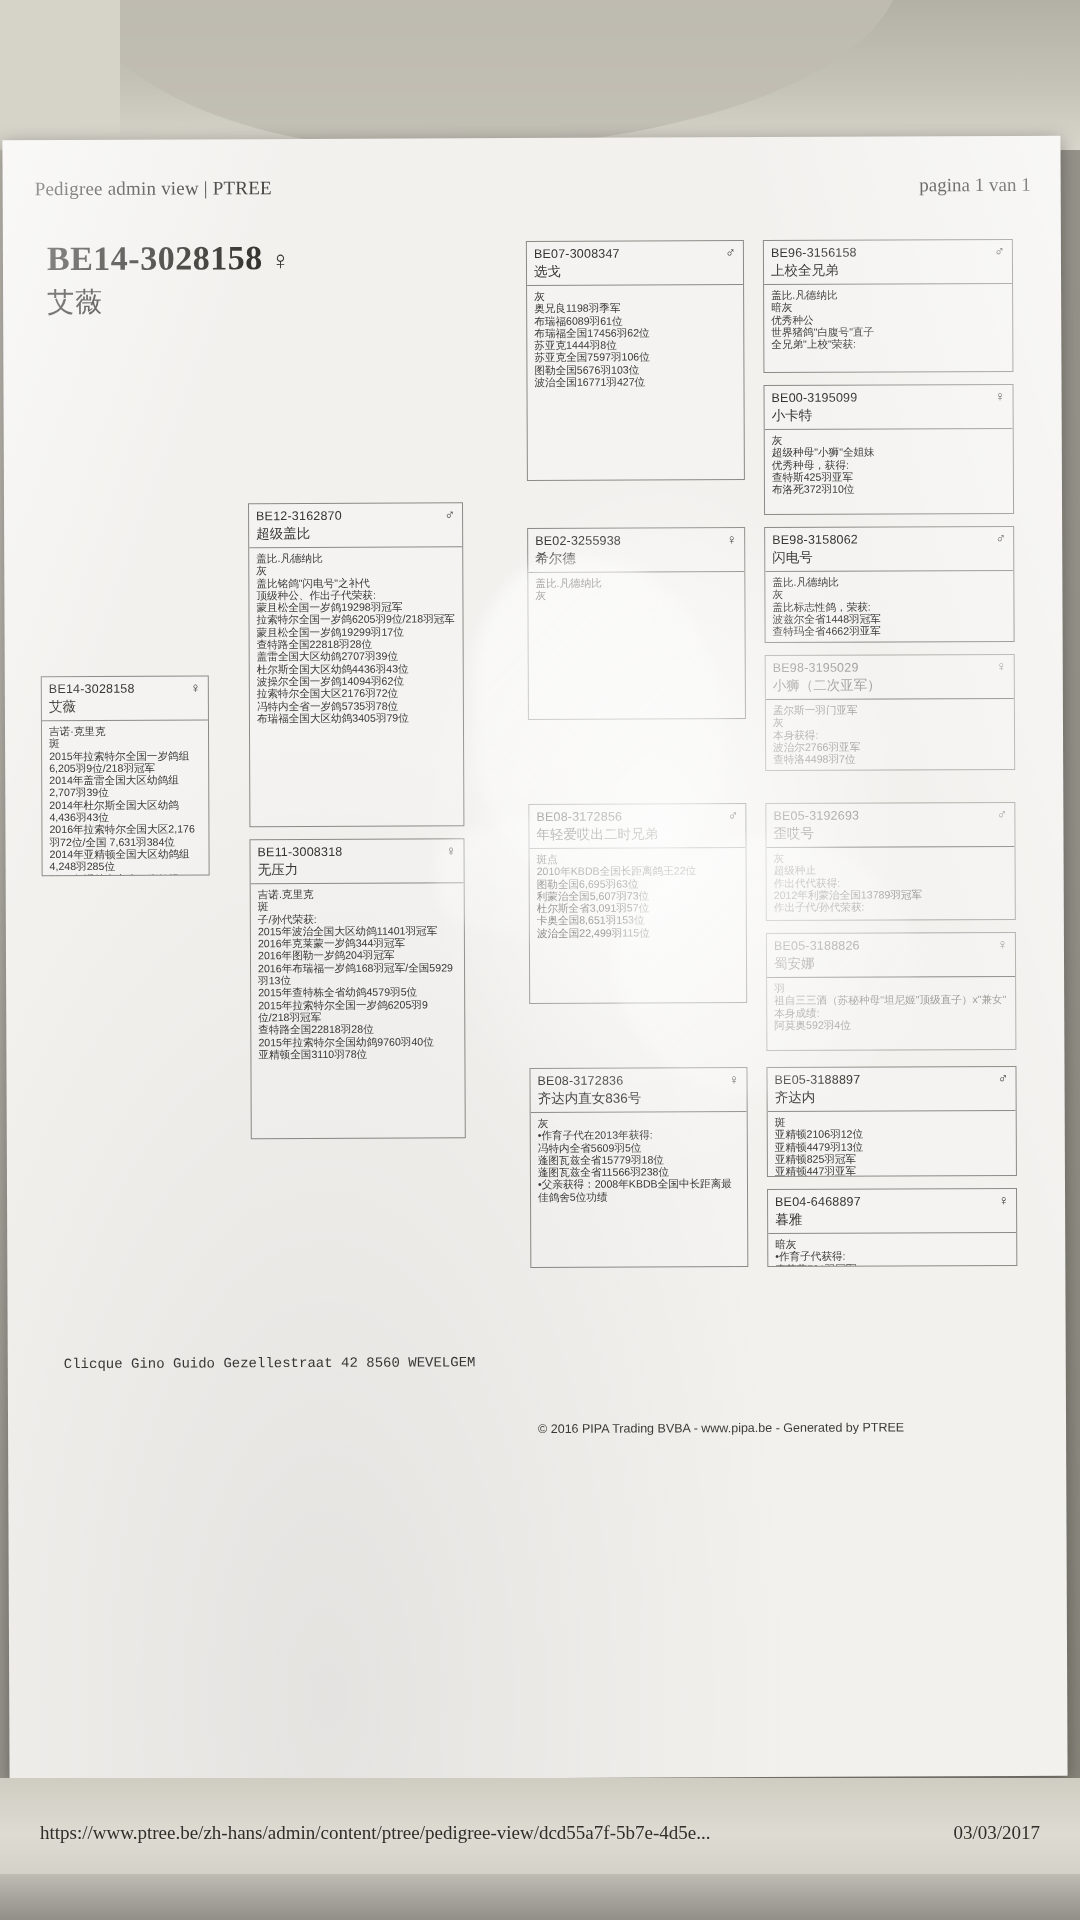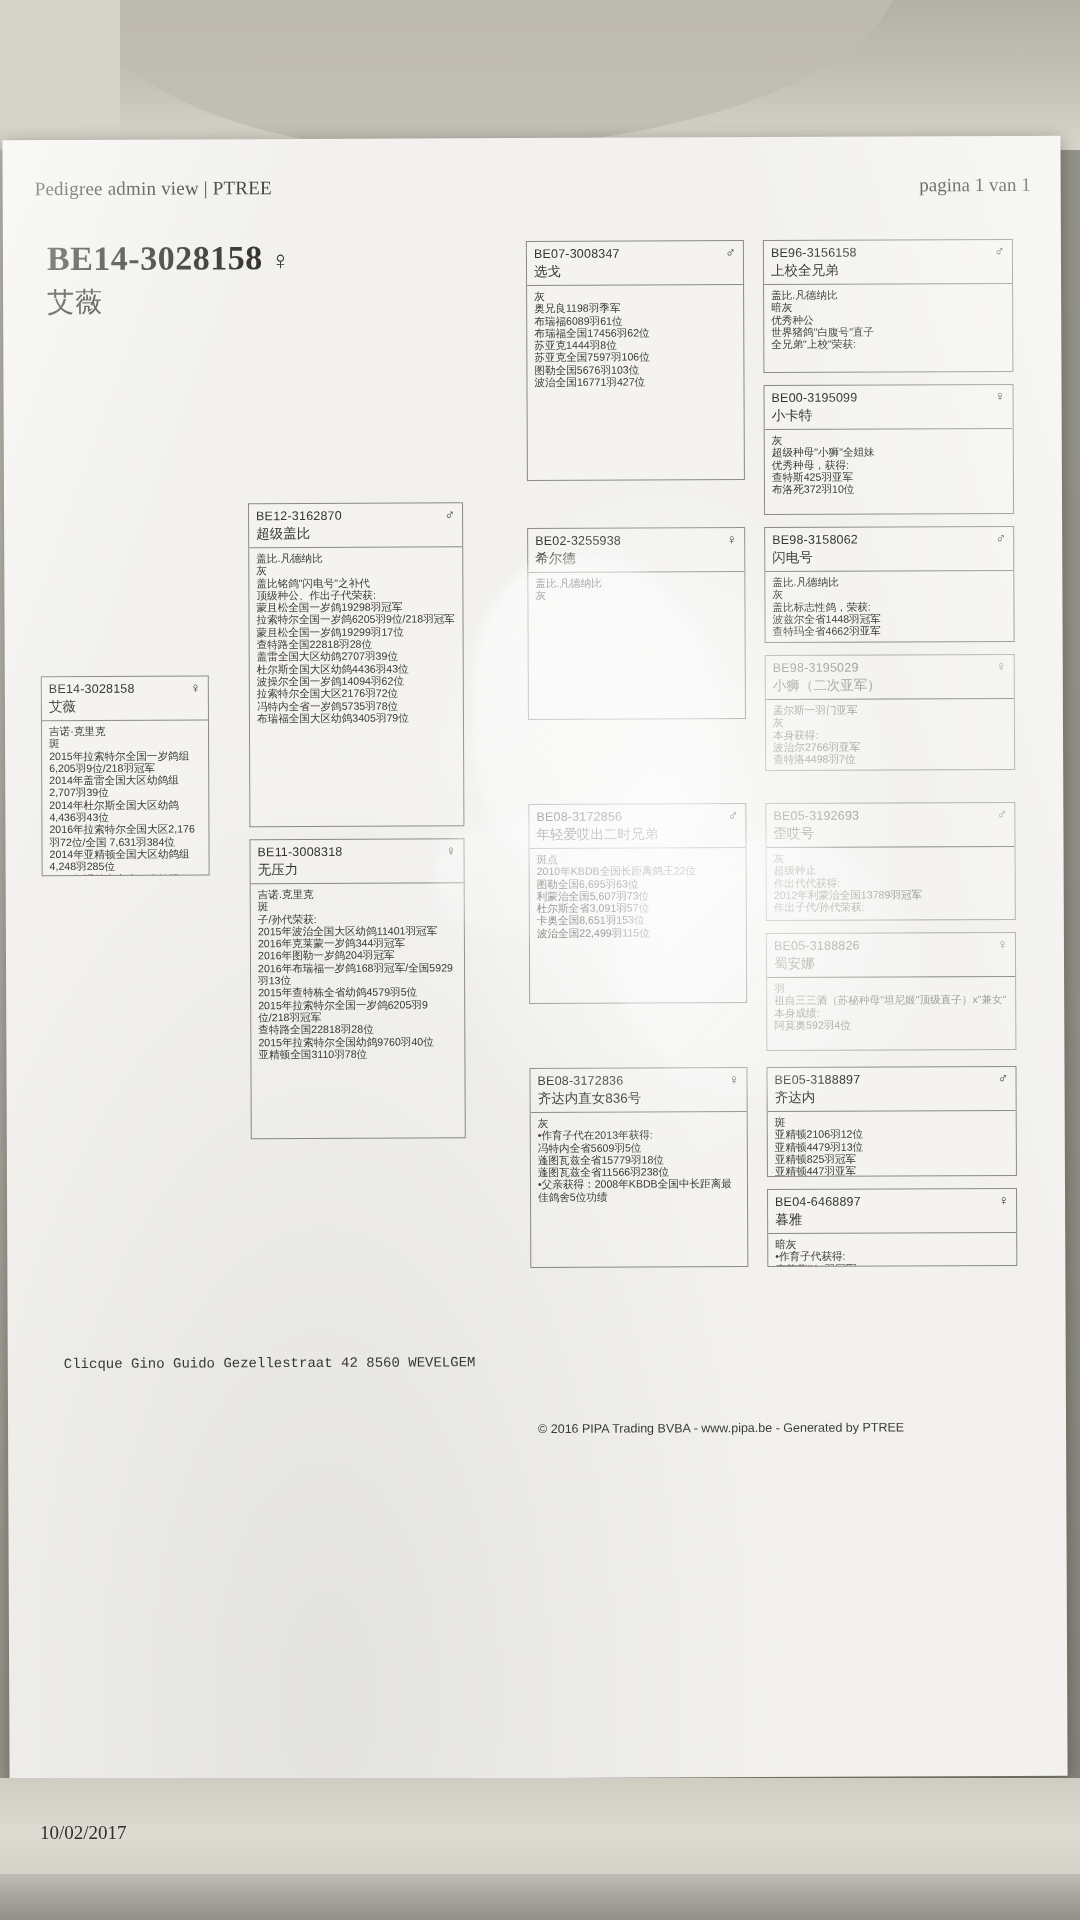--- a/index.html
+++ b/index.html
@@ -371,14 +371,15 @@
   </div>
 
   <div class="addr">Clicque Gino
 Guido Gezellestraat 42
 8560 WEVELGEM</div>
   <div class="credit">© 2016 PIPA Trading BVBA - www.pipa.be - Generated by PTREE</div>
 </div>
 
 <div class="plasticwrap"></div>
 <div class="caption">
-  <div>10/02/2017</div>
+  <div>https://www.ptree.be/zh-hans/admin/content/ptree/pedigree-view/dcd55a7f-5b7e-4d5e...</div>
+  <div>03/03/2017</div>
 </div>
 
 </body></html>

